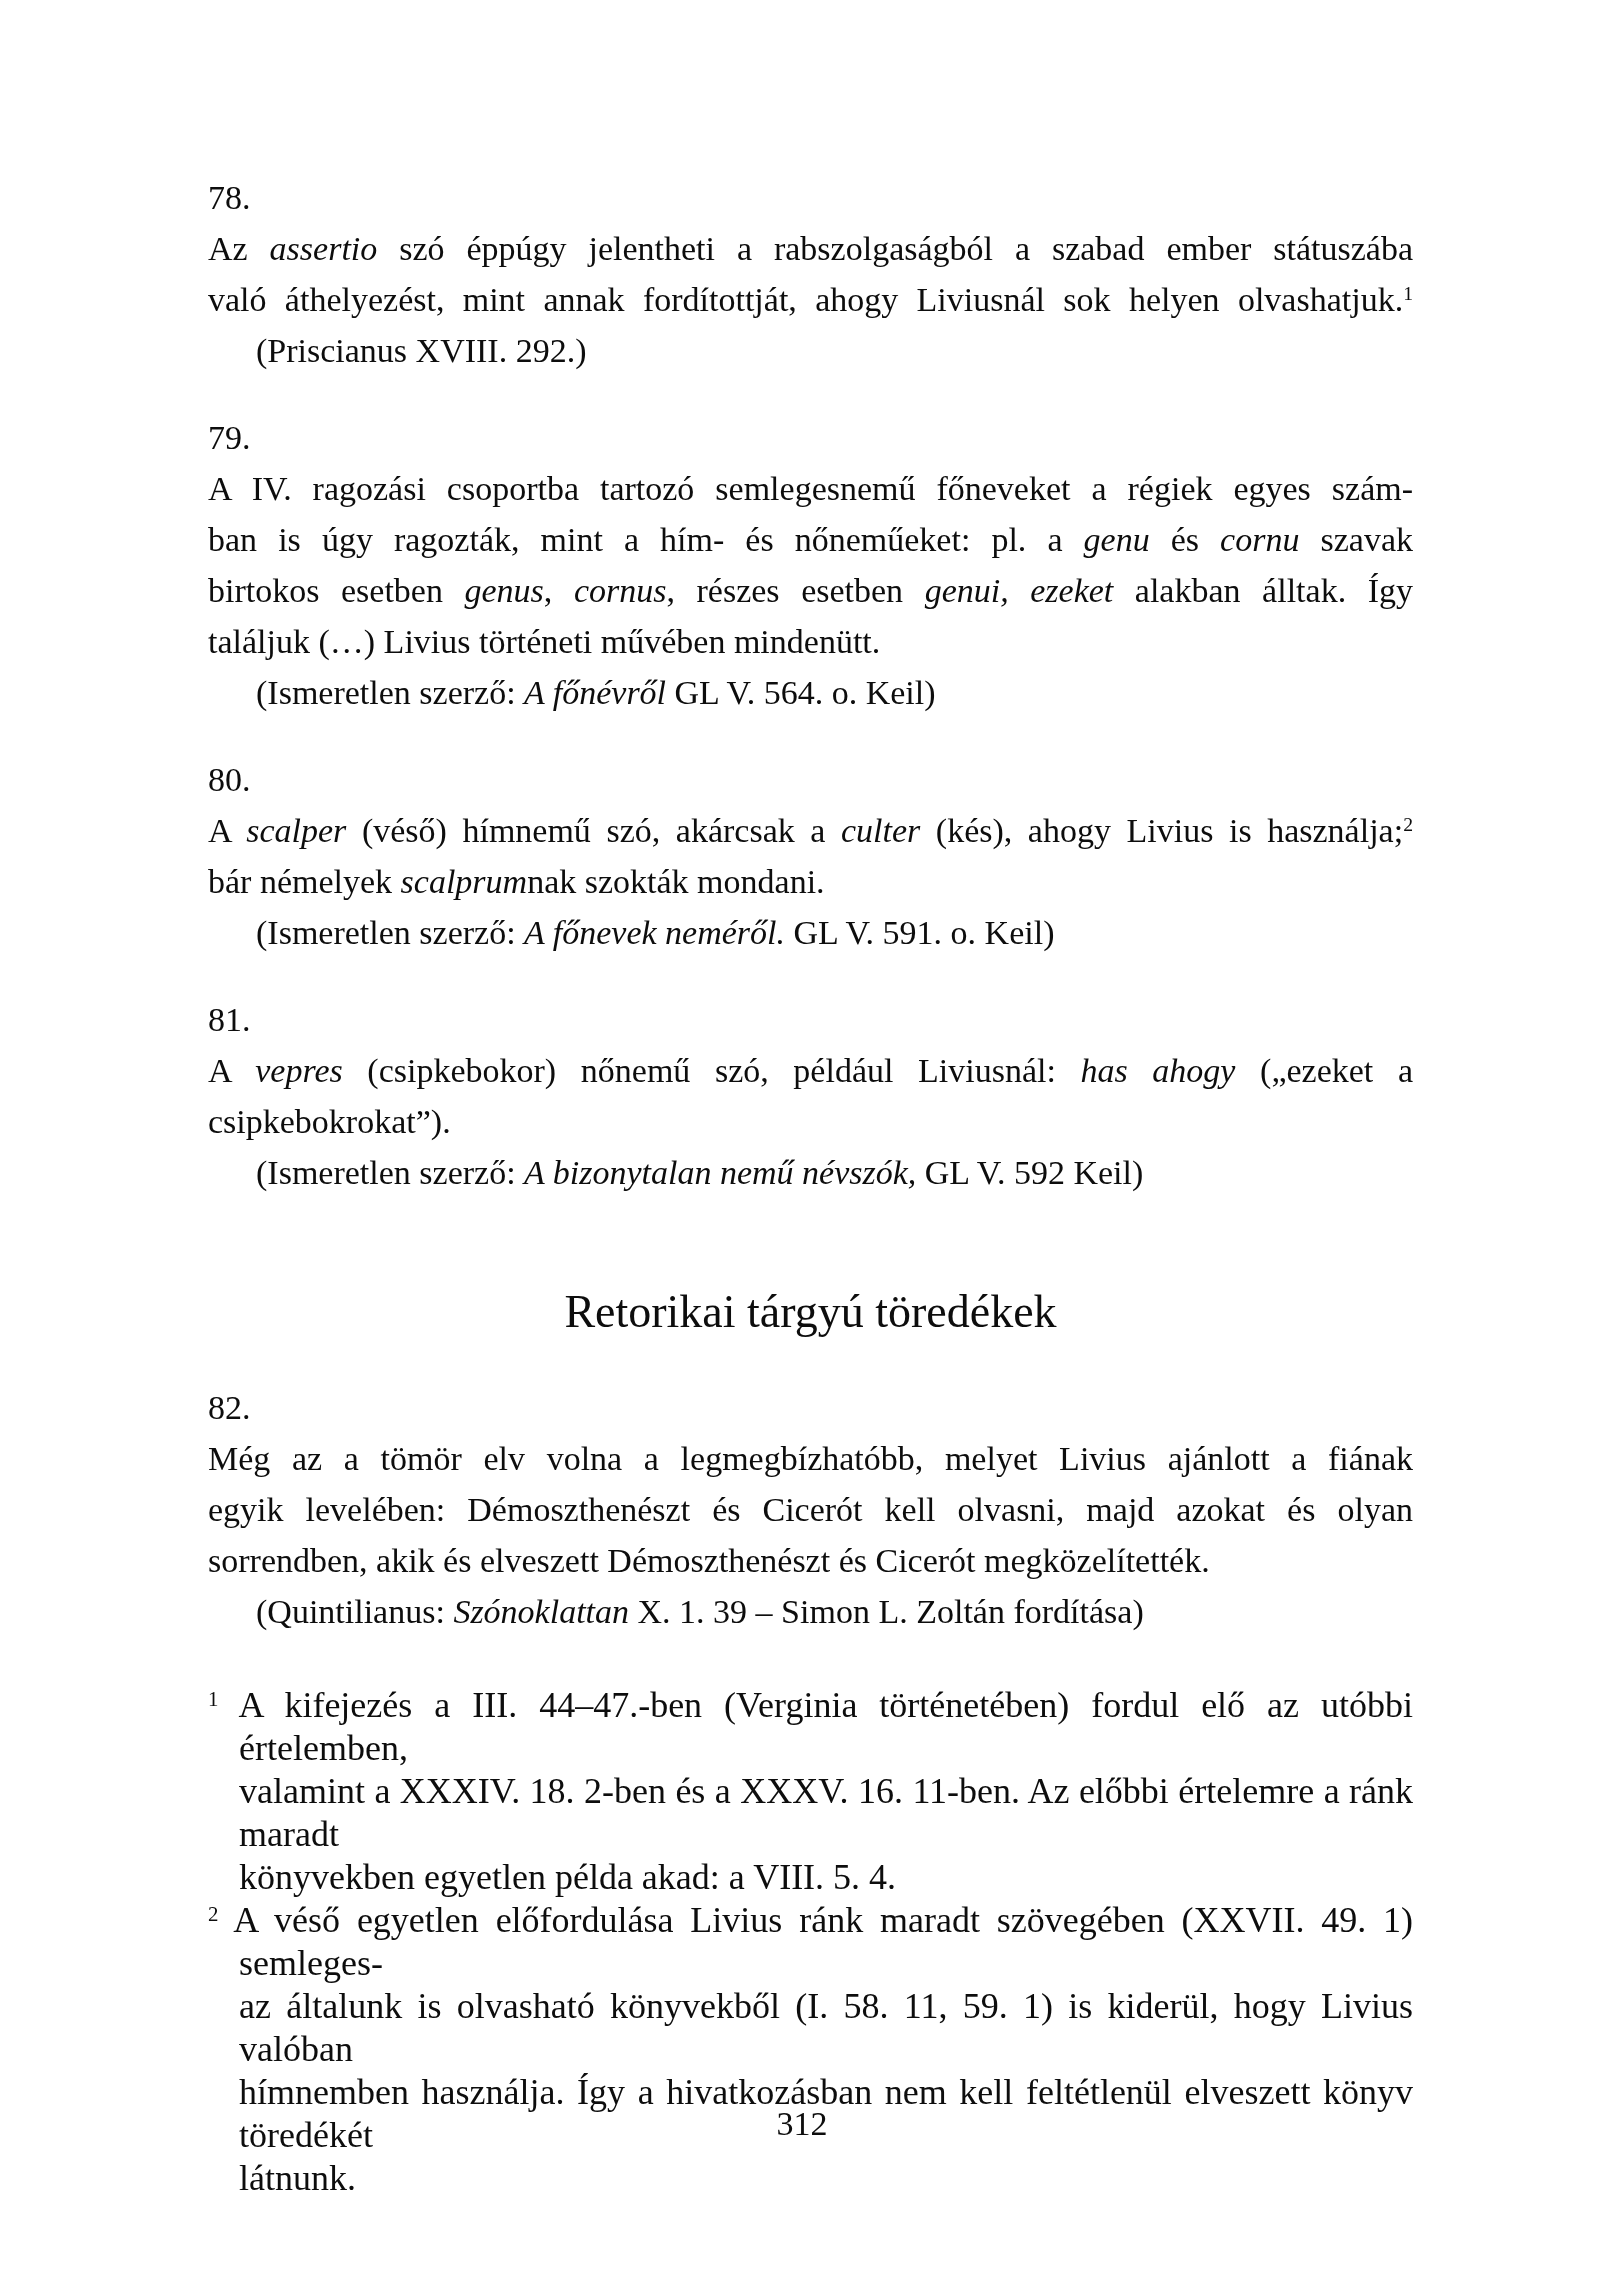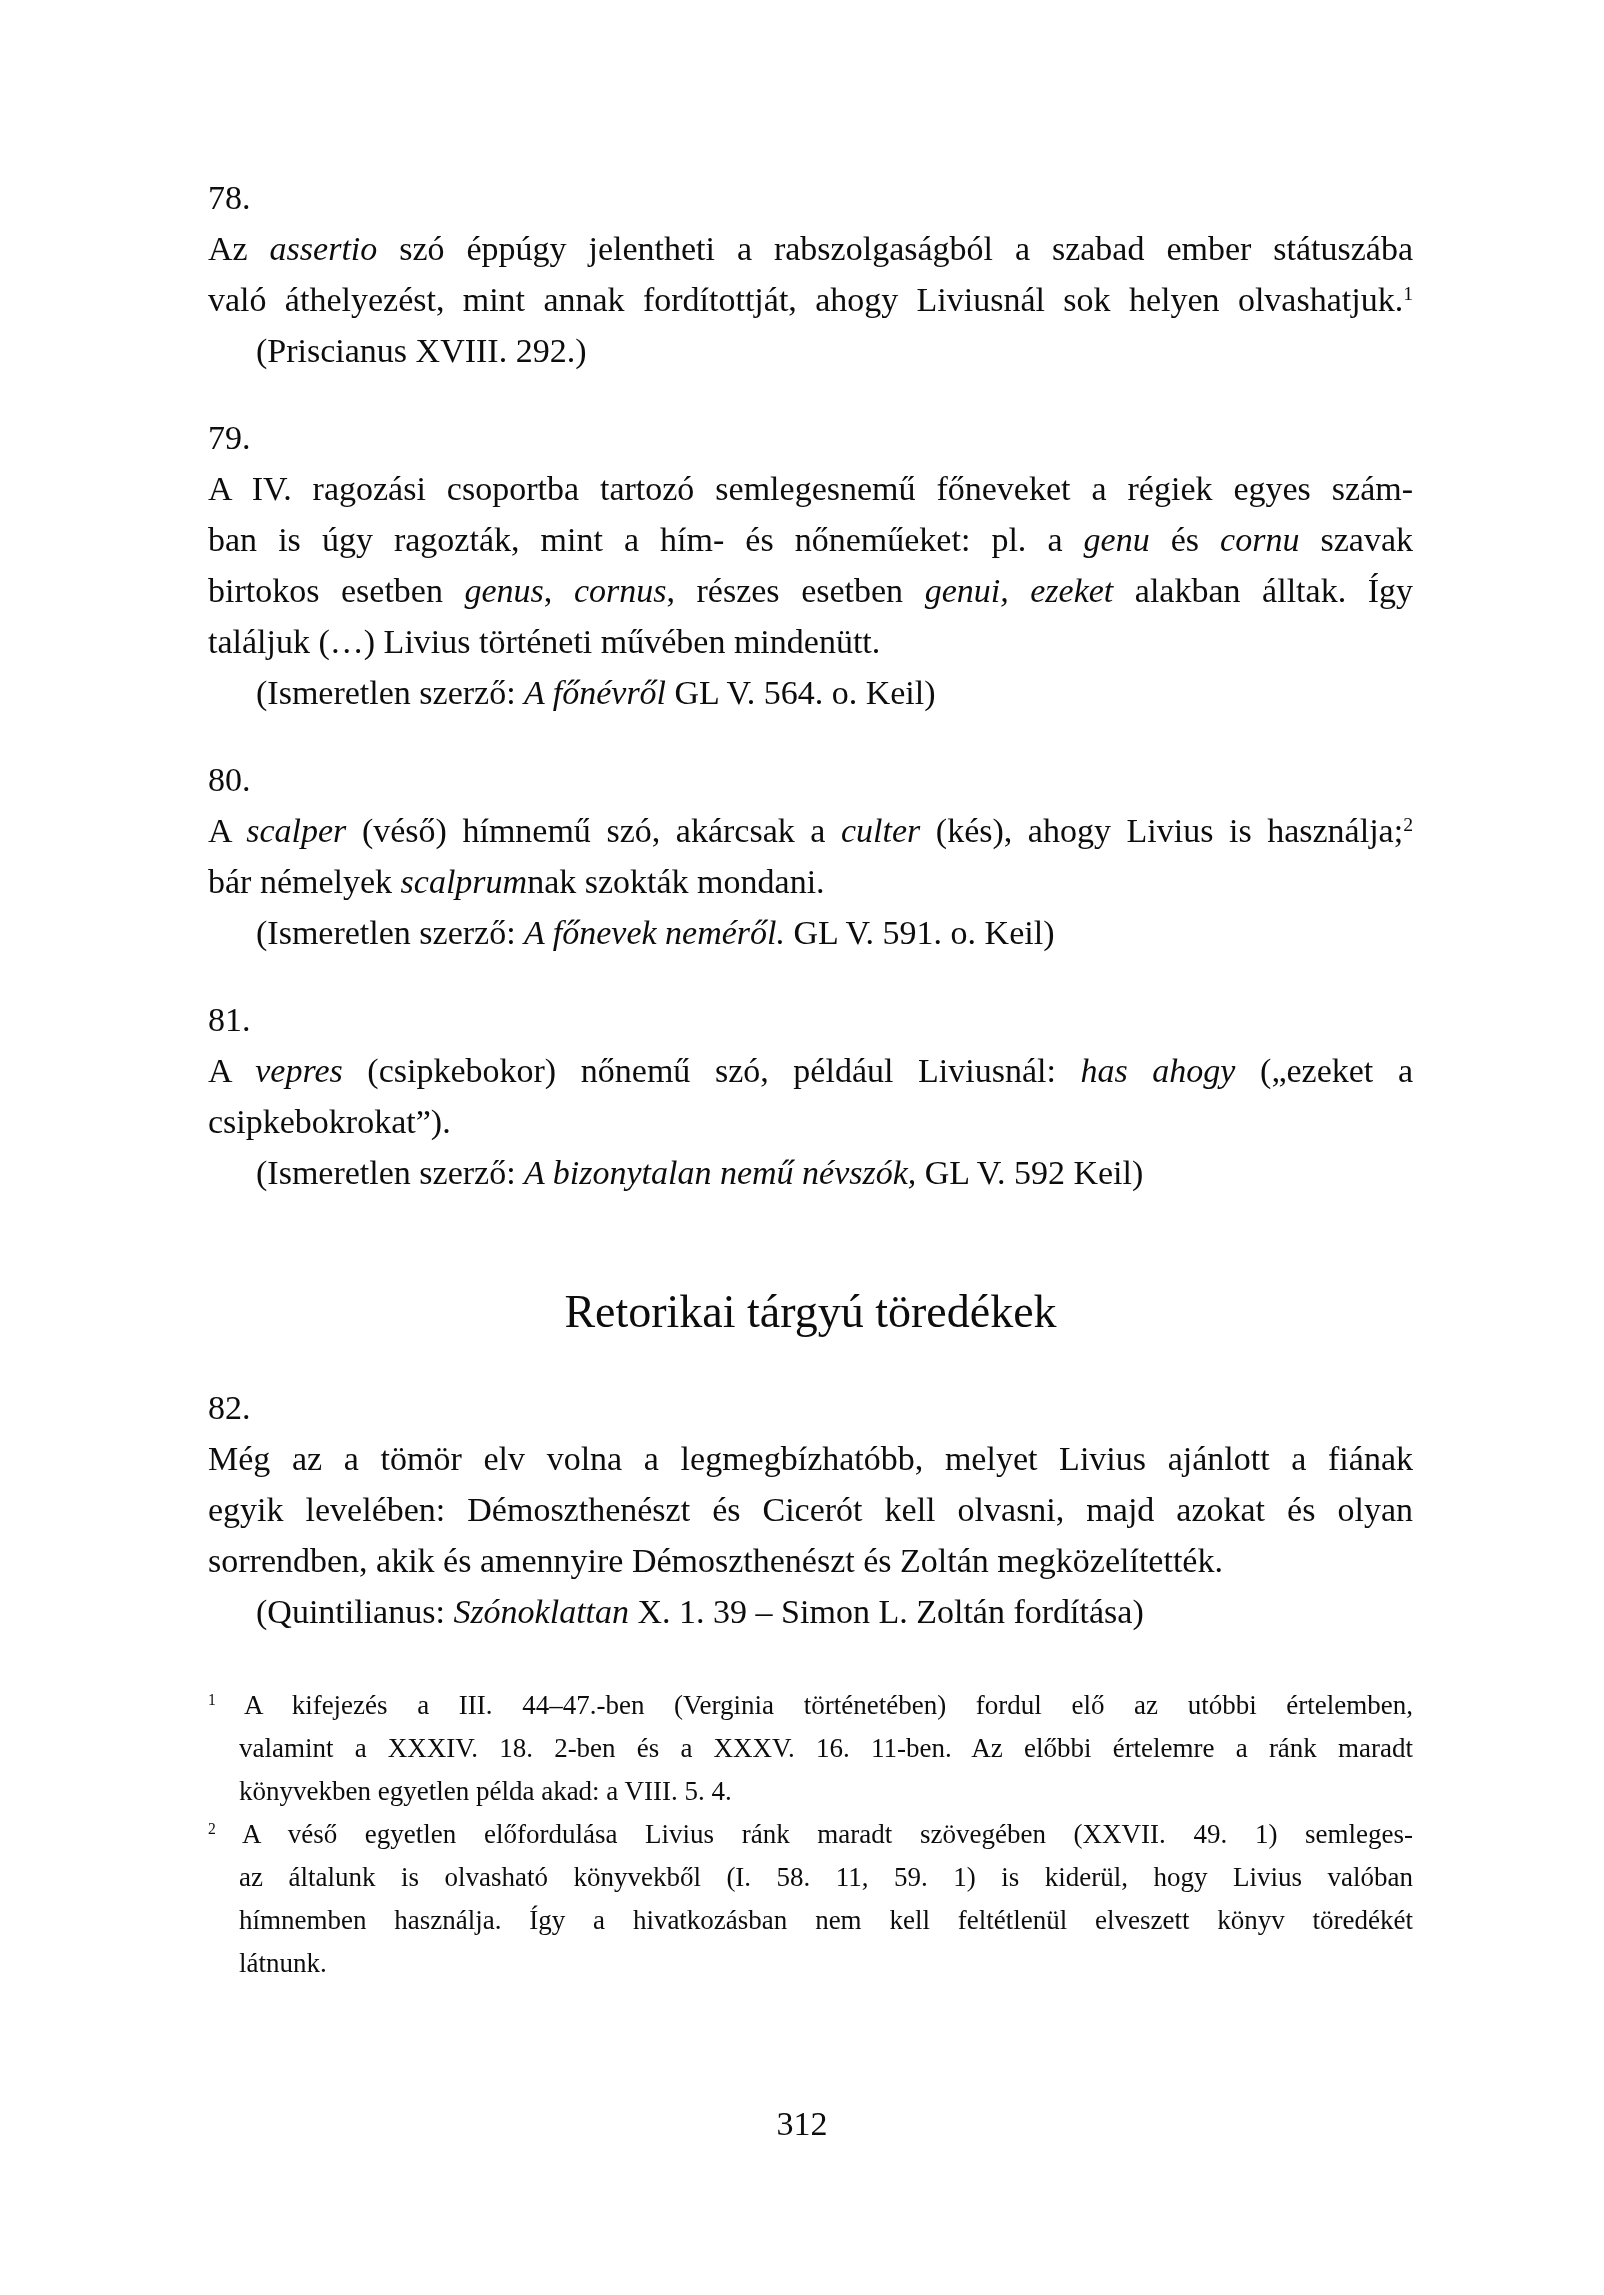--- a/index.html
+++ b/index.html
@@ -34,21 +34,21 @@
   }
   h2.heading {
     font-size: 46px;
     font-weight: normal;
     line-height: 60px;
     text-align: center;
     margin: 84px 0 40px 0;
   }
   .footnotes { margin-top: 47px; }
   .footnote .fnline {
-    font-size: 27px;
+    font-size: 36px;
     line-height: 43px;
     padding-left: 31px;
     text-align: justify;
     text-align-last: left;
   }
   .footnote .fnline.fill { text-align-last: justify; }
   .footnote .fnline.fnfirst { text-indent: -31px; }
   .pageno {
     position: absolute;
     left: 0; top: 2098px;
@@ -91,21 +91,21 @@
           <div class="line"><span>csipkebokrokat”).</span></div>
           <div class="source"><span>(Ismeretlen szerző: </span><i>A bizonytalan nemű névszók,</i><span> GL V. 592 Keil)</span></div>
         </section>
       </div>
     <h2 class="heading">Retorikai tárgyú töredékek</h2>
     <div>
         <section class="fragment">
           <div class="num">82.</div>
           <div class="line fill"><span>Még az a tömör elv volna a legmegbízhatóbb, melyet Livius ajánlott a fiának</span></div>
           <div class="line fill"><span>egyik levelében: Démoszthenészt és Cicerót kell olvasni, majd azokat és olyan</span></div>
-          <div class="line"><span>sorrendben, akik és amennyire Démoszthenészt és Zoltán megközelítették.</span></div>
+          <div class="line"><span>sorrendben, akik és elveszett Démoszthenészt és Cicerót megközelítették.</span></div>
           <div class="source"><span>(Quintilianus: </span><i>Szónoklattan</i><span> X. 1. 39 – Simon L. Zoltán fordítása)</span></div>
         </section>
       </div>
     <div class="footnotes">
         <div class="footnote">
           <div class="fnline fill fnfirst"><sup class="fnmark">1</sup> <span>A kifejezés a III. 44–47.-ben (Verginia történetében) fordul elő az utóbbi értelemben,</span></div>
           <div class="fnline fill"><span>valamint a XXXIV. 18. 2-ben és a XXXV. 16. 11-ben. Az előbbi értelemre a ránk maradt</span></div>
           <div class="fnline"><span>könyvekben egyetlen példa akad: a VIII. 5. 4.</span></div>
         </div>
         <div class="footnote">

